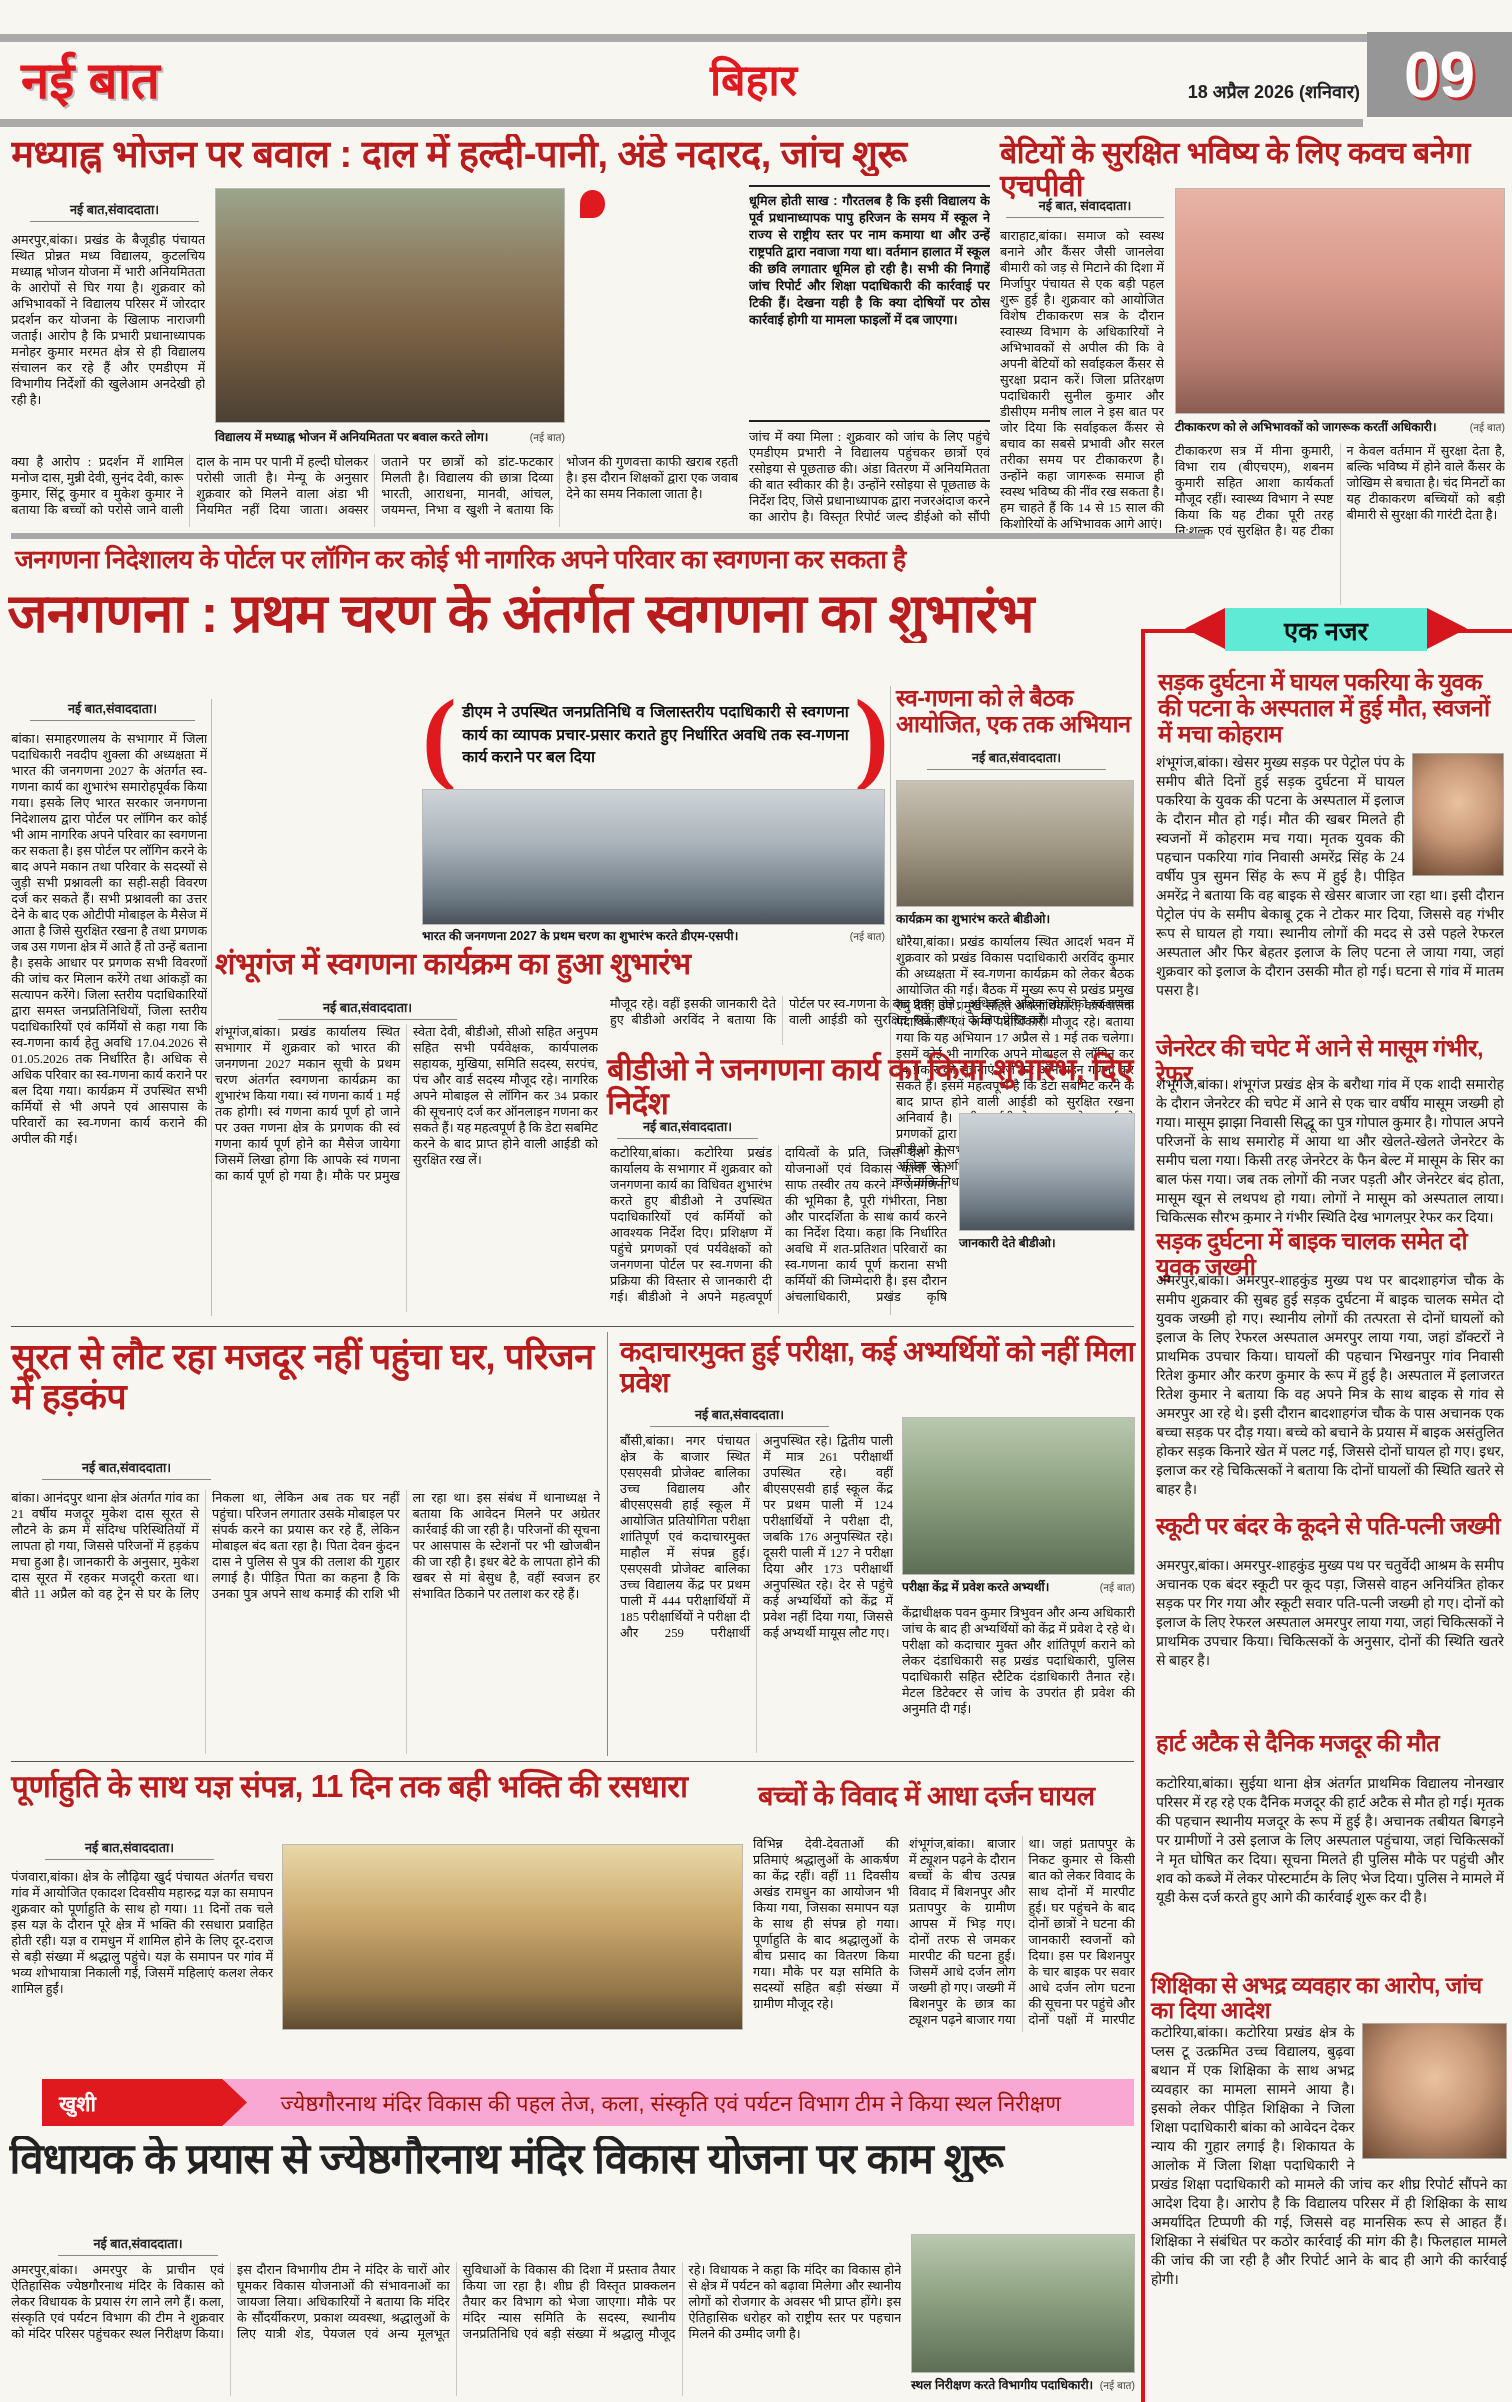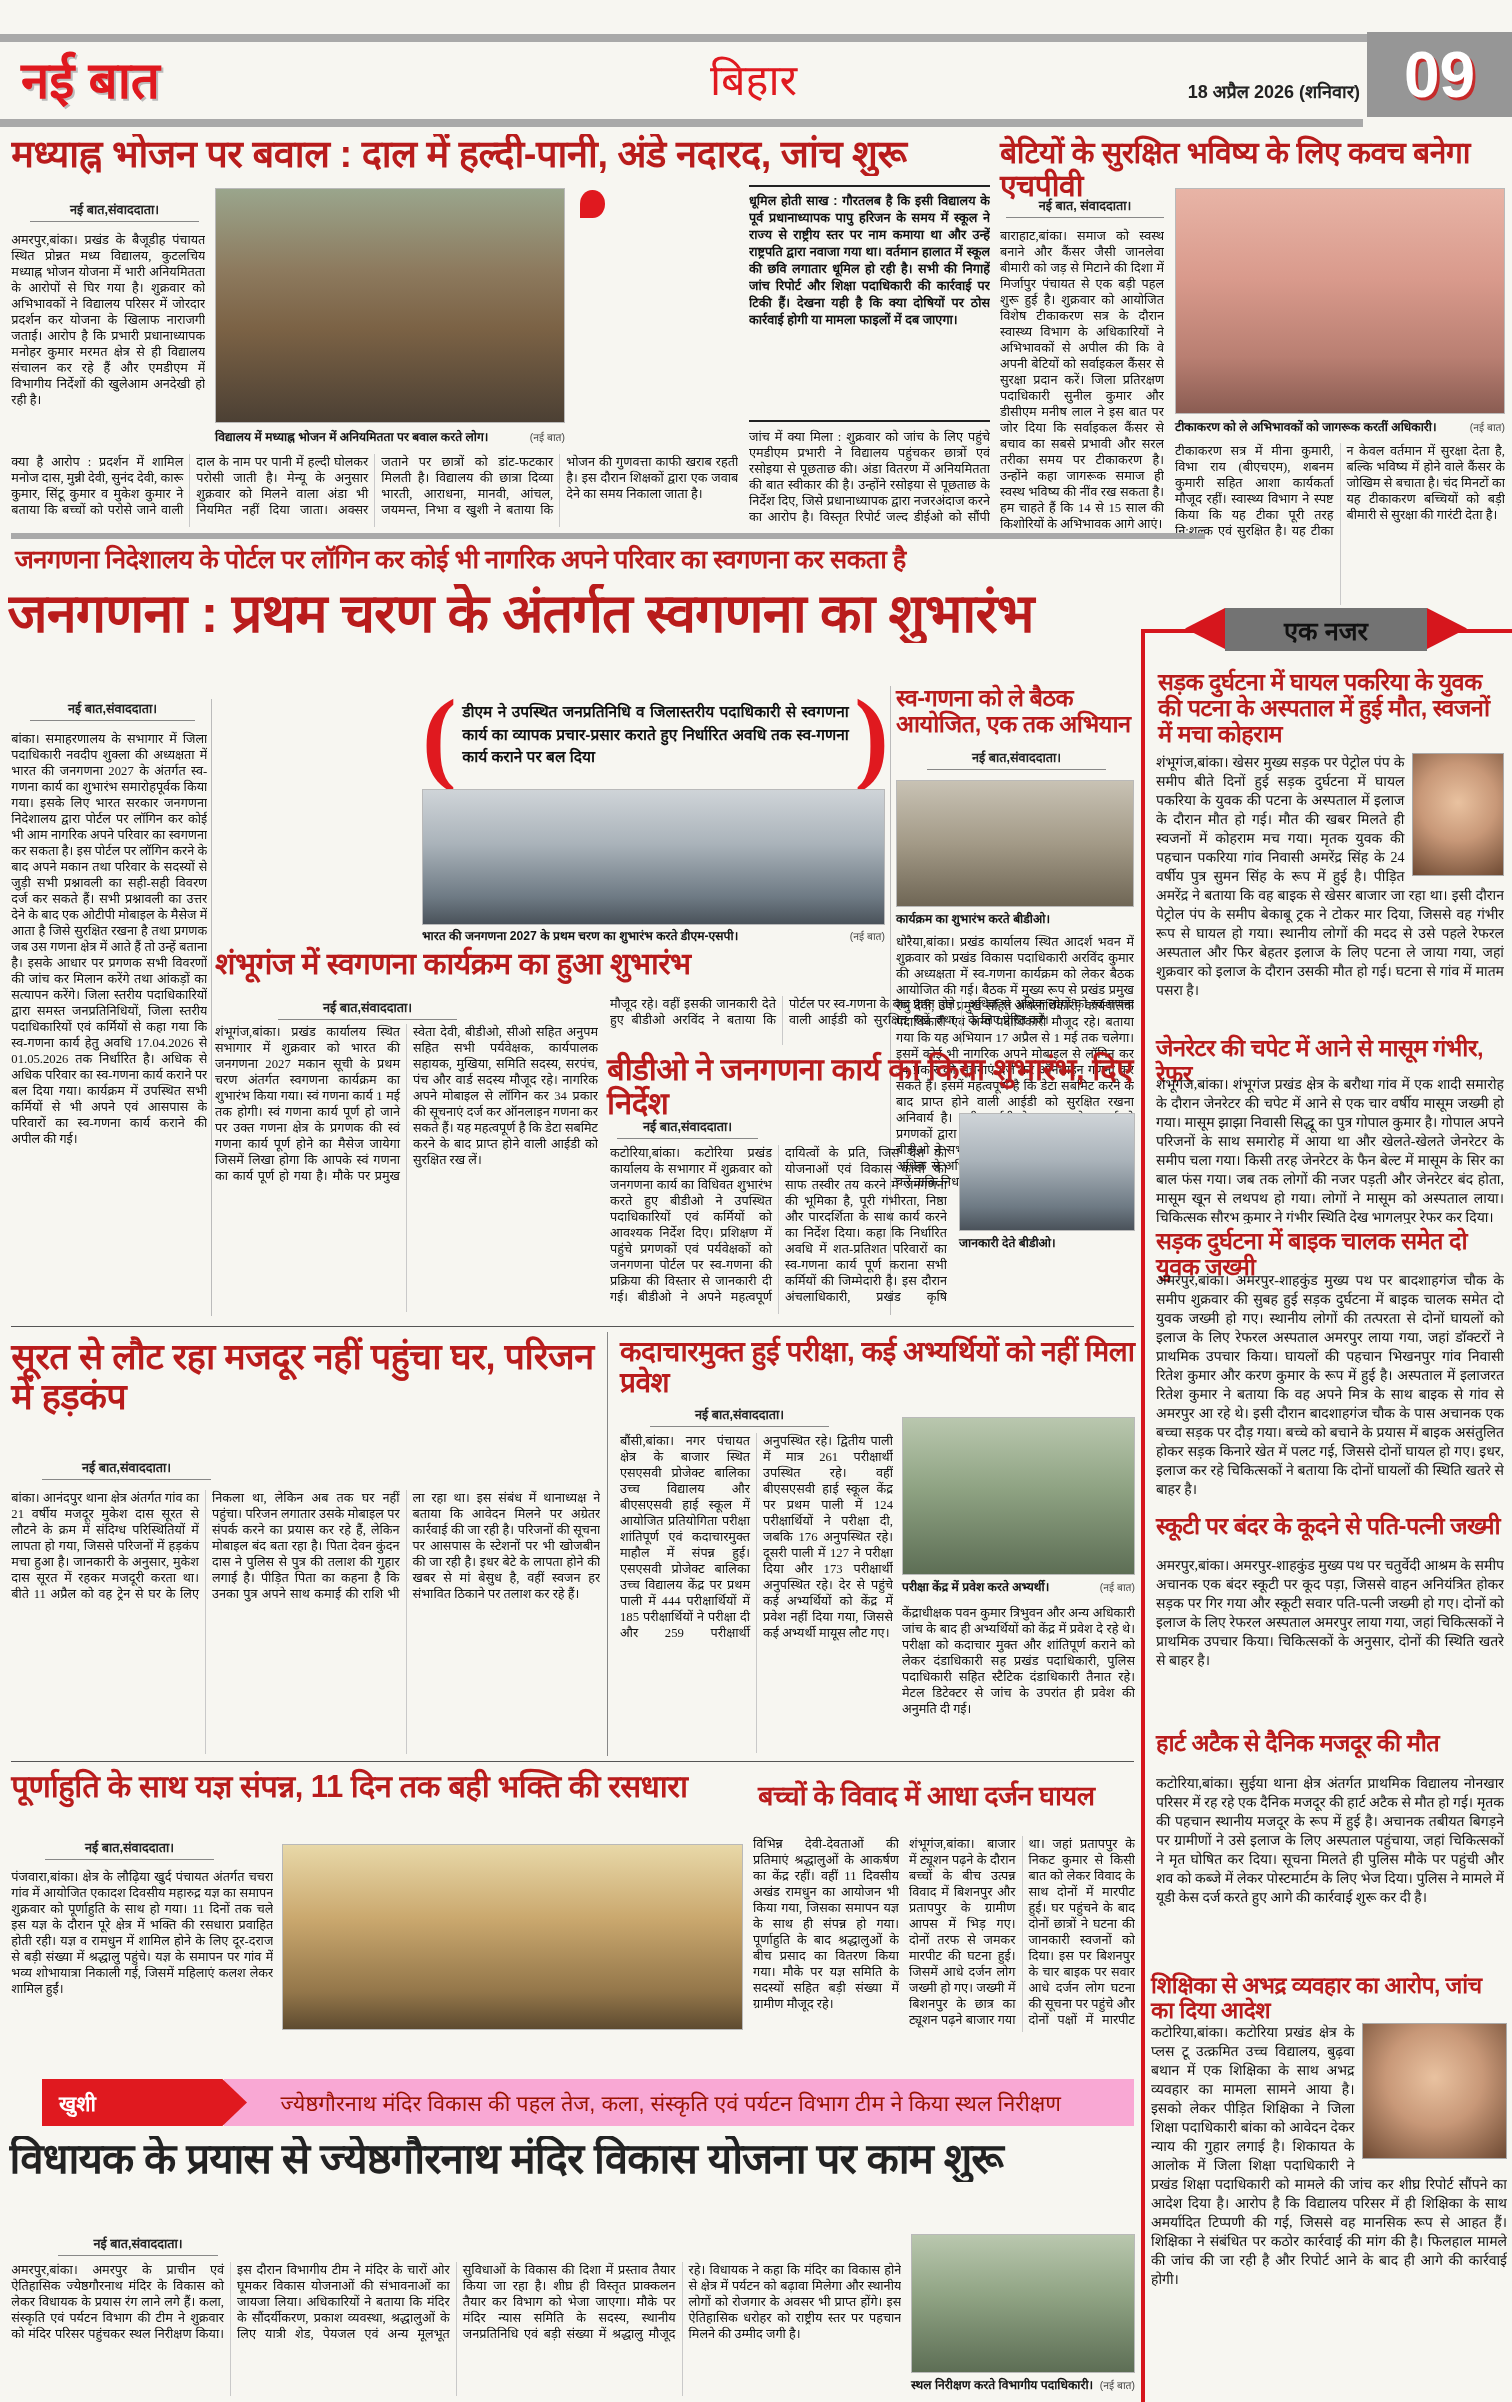--- a/index.html
+++ b/index.html
@@ -29,21 +29,21 @@
   .ph-d{background:linear-gradient(180deg,#c8c2b4 0%,#a39a87 50%,#6f6655 100%);}
   .ph-e{background:linear-gradient(180deg,#b9c7ae 0%,#8fa383 45%,#5d6e55 100%);}
   .ph-f{background:linear-gradient(180deg,#e8d8a8 0%,#caa86e 40%,#93764a 80%,#5e4b30 100%);}
   .ph-face{background:radial-gradient(circle at 50% 40%,#e9c2a0 0%,#c89878 45%,#6e4a33 100%);}
 </style>
 </head>
 <body>
 
 <div class="abs graybar" style="left:0;top:34px;width:1512px;height:7.5px"></div>
 <div class="abs" style="left:21px;top:43px;font-family:'Liberation Sans',sans-serif;font-weight:900;font-size:51px;color:#e0191f;text-shadow:1.9px 1.9px 0 #bbb">नई बात</div>
-<div class="abs" style="left:565px;top:49px;width:377px;text-align:center;font-family:'Liberation Sans',sans-serif;font-weight:400;font-size:43px;color:#e0191f">बिहार</div>
+<div class="abs" style="left:565px;top:49px;width:377px;text-align:center;font-family:'Liberation Sans',sans-serif;font-weight:700;font-size:43px;color:#e0191f">बिहार</div>
 <div class="abs" style="left:1158px;top:79px;width:202px;text-align:right;font-family:'Liberation Sans',sans-serif;font-weight:700;font-size:18px;color:#222">18 अप्रैल 2026 (शनिवार)</div>
 <div class="abs" style="left:1367px;top:32px;width:145px;height:85px;background:#969696;display:flex;align-items:center;justify-content:center">
   <span style="font-family:'Liberation Sans',sans-serif;font-weight:900;font-size:64px;color:#fff;text-shadow:2.8px 2.8px 0 #c62a2a">09</span>
 </div>
 <div class="abs graybar" style="left:0;top:119px;width:1363px;height:7.5px"></div>
 
 <div class="abs hl" style="left:11.3px;top:134px;width:979px;font-size:38px;white-space:nowrap;overflow:hidden">मध्याह्न भोजन पर बवाल : दाल में हल्दी-पानी, अंडे नदारद, जांच शुरू</div>
 <div class="abs byline" style="left:30px;top:200px;width:169px">नई बात,संवाददाता।</div>
 <div class="abs body-text" style="left:11.3px;top:232px;width:194px;height:215px">अमरपुर,बांका। प्रखंड के बैजूडीह पंचायत स्थित प्रोन्नत मध्य विद्यालय, कुटलचिय मध्याह्न भोजन योजना में भारी अनियमितता के आरोपों से घिर गया है। शुक्रवार को अभिभावकों ने विद्यालय परिसर में जोरदार प्रदर्शन कर योजना के खिलाफ नाराजगी जताई। आरोप है कि प्रभारी प्रधानाध्यापक मनोहर कुमार मरमत क्षेत्र से ही विद्यालय संचालन कर रहे हैं और एमडीएम में विभागीय निर्देशों की खुलेआम अनदेखी हो रही है।</div>
 <div class="abs photo ph-a" style="left:215px;top:188px;width:350px;height:235px"></div>
@@ -145,21 +145,21 @@
 <div class="abs photo ph-e" style="left:911px;top:2234px;width:224px;height:139px"></div>
 <div class="abs caption" style="left:911px;top:2376px;width:224px">
   <span>स्थल निरीक्षण करते विभागीय पदाधिकारी।</span>
   <span class="credit">(नई बात)</span>
 </div>
 
 <div class="abs" style="left:1141px;top:629px;width:371px;height:3.8px;background:#d6161d"></div>
 <div class="abs" style="left:1141px;top:629px;width:3.8px;height:1773px;background:#d6161d"></div>
 <div class="abs" style="left:1185px;top:608px;height:43px;display:flex;align-items:stretch">
   <div class="banner-arrow al"></div>
-  <div style="background:#737373;width:202px;display:flex;align-items:center;justify-content:center;font-family:'Liberation Sans',sans-serif;font-weight:900;font-size:25.4px;color:#111">एक नजर</div>
+  <div style="background:#5eead4;width:202px;display:flex;align-items:center;justify-content:center;font-family:'Liberation Sans',sans-serif;font-weight:900;font-size:25.4px;color:#111">एक नजर</div>
   <div class="banner-arrow ar"></div>
 </div>
 
 <div class="abs hl" style="left:1158px;top:670px;width:345px;font-size:23.5px">सड़क दुर्घटना में घायल पकरिया के युवक की पटना के अस्पताल में हुई मौत, स्वजनों में मचा कोहराम</div>
 <div class="abs rail-body" style="left:1156px;top:753px;width:348px;height:275px">
   <div class="portrait ph-face" style="width:90px;height:121px"></div>
   <span>शंभूगंज,बांका। खेसर मुख्य सड़क पर पेट्रोल पंप के समीप बीते दिनों हुई सड़क दुर्घटना में घायल पकरिया के युवक की पटना के अस्पताल में इलाज के दौरान मौत हो गई। मौत की खबर मिलते ही स्वजनों में कोहराम मच गया। मृतक युवक की पहचान पकरिया गांव निवासी अमरेंद्र सिंह के 24 वर्षीय पुत्र सुमन सिंह के रूप में हुई है। पीड़ित अमरेंद्र ने बताया कि वह बाइक से खेसर बाजार जा रहा था। इसी दौरान पेट्रोल पंप के समीप बेकाबू ट्रक ने टोकर मार दिया, जिससे वह गंभीर रूप से घायल हो गया। स्थानीय लोगों की मदद से उसे पहले रेफरल अस्पताल और फिर बेहतर इलाज के लिए पटना ले जाया गया, जहां शुक्रवार को इलाज के दौरान उसकी मौत हो गई। घटना से गांव में मातम पसरा है।</span>
 </div>
 
 <div class="abs hl" style="left:1156px;top:1036px;width:348px;font-size:23.5px">जेनरेटर की चपेट में आने से मासूम गंभीर, रेफर</div>

